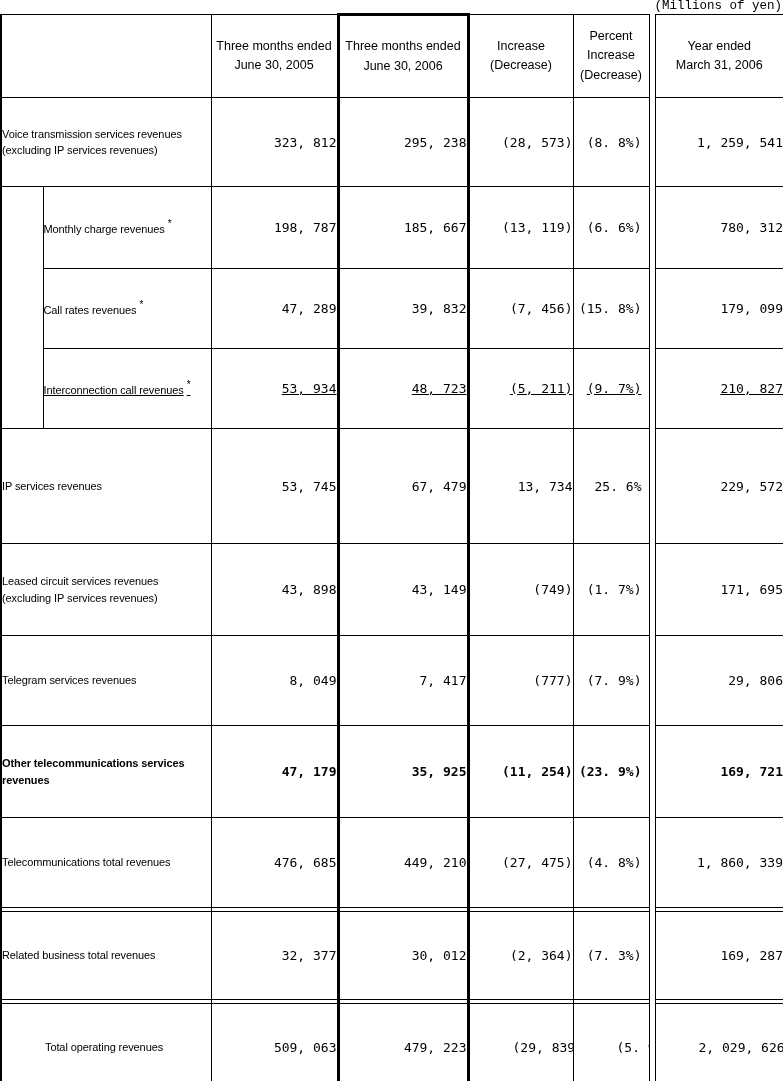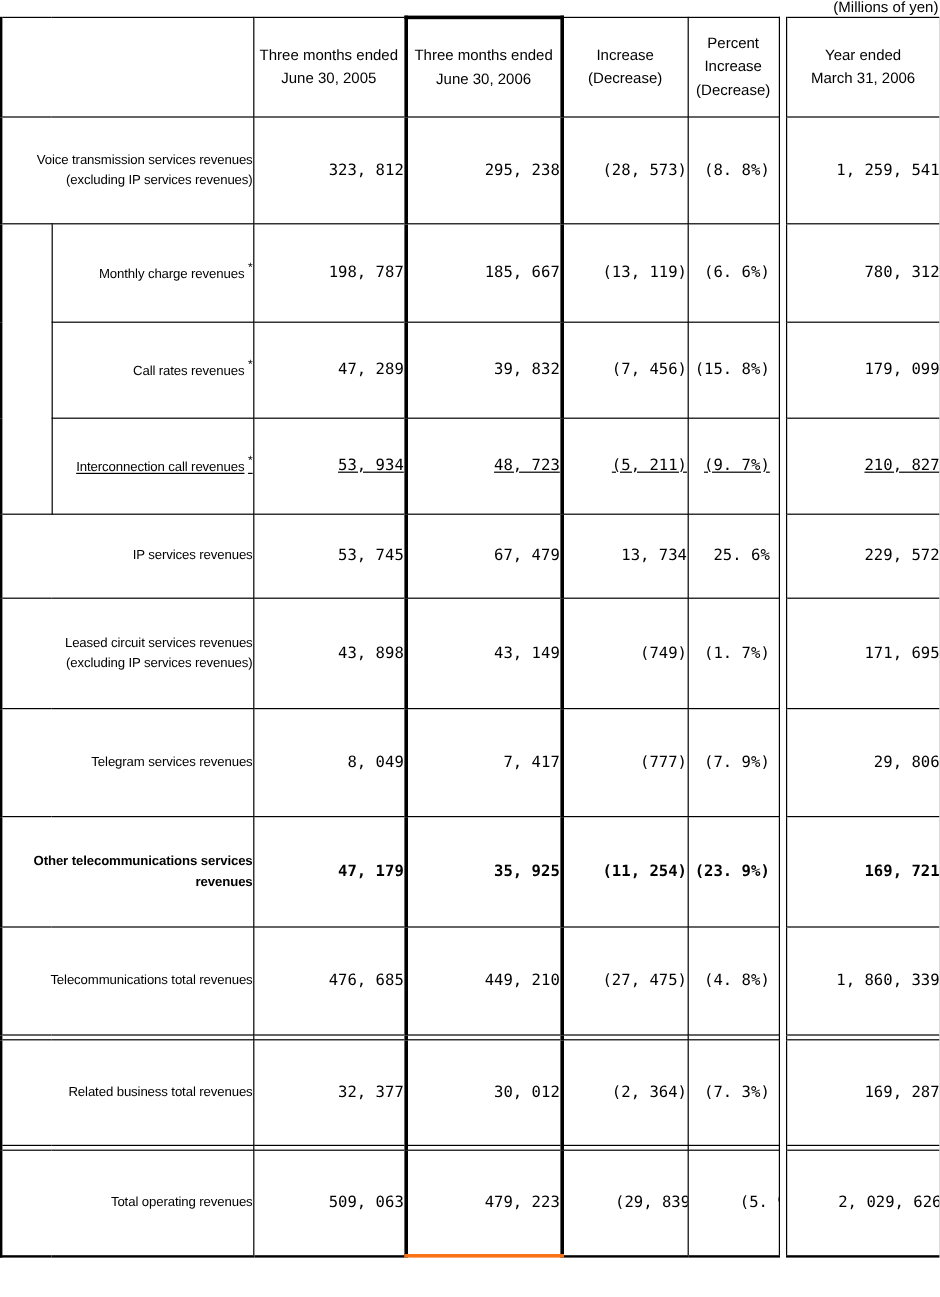--- a/index.html
+++ b/index.html
@@ -7,21 +7,21 @@
     position:relative;
     width:783px; height:1081px;
     background:#ffffff;
     font-family:"Liberation Sans", sans-serif;
     color:#000;
     overflow:hidden;
   }
   .unit-note {
     position:absolute; top:-1px; right:1px;
     font-size:12.5px;
-    font-family:Liberation Sans, sans-serif;
+    font-family:Liberation Mono, monospace;
   }
   table.fin {
     position:absolute; top:13px; left:0;
     width:783px;
     border-collapse:collapse;
     table-layout:fixed;
   }
   table.fin th, table.fin td {
     border:1px solid #000;
     padding:0;
@@ -47,21 +47,21 @@
   
   thead th {
     font-size:12.5px;
     text-align:center; vertical-align:middle;
     white-space:pre-line; line-height:1.55;
   }
   
   td.lbl {
     font-size:11px;
     letter-spacing:-0.1px;
-    text-align:right; vertical-align:middle;
+    text-align:left; vertical-align:middle;
     padding:2px 4px 2px 6px;
     white-space:pre-line; line-height:1.5;
   }
   td.lbl.tot { }
   td.lbl sup { font-size:10px; position:relative; top:-1px; margin-left:3px; }
   
   td.num {
     font-family:"DejaVu Sans Mono", monospace;
     font-size:13px;
     text-align:right; vertical-align:middle;
@@ -138,21 +138,21 @@
         </tr>
         <tr style="height: 80px; text-decoration: underline;">
           <td class="lbl">Interconnection call revenues<sup>*</sup></td>
           <td class="num">53, 934</td>
           <td class="num c2006">48, 723</td>
           <td class="num">(5, 211)</td>
           <td class="num cpct">(9. 7%)</td>
           <td class="gapcol"></td>
           <td class="num orr">210, 827</td>
         </tr>
-        <tr style="height: 70px;">
+        <tr style="height: 115px;">
           <td class="lbl ol" colspan="2">IP services revenues</td>
           <td class="num">53, 745</td>
           <td class="num c2006">67, 479</td>
           <td class="num">13, 734</td>
           <td class="num cpct">25. 6%</td>
           <td class="gapcol"></td>
           <td class="num orr">229, 572</td>
         </tr>
         <tr style="height: 92px;">
           <td class="lbl ol" colspan="2">Leased circuit services revenues

